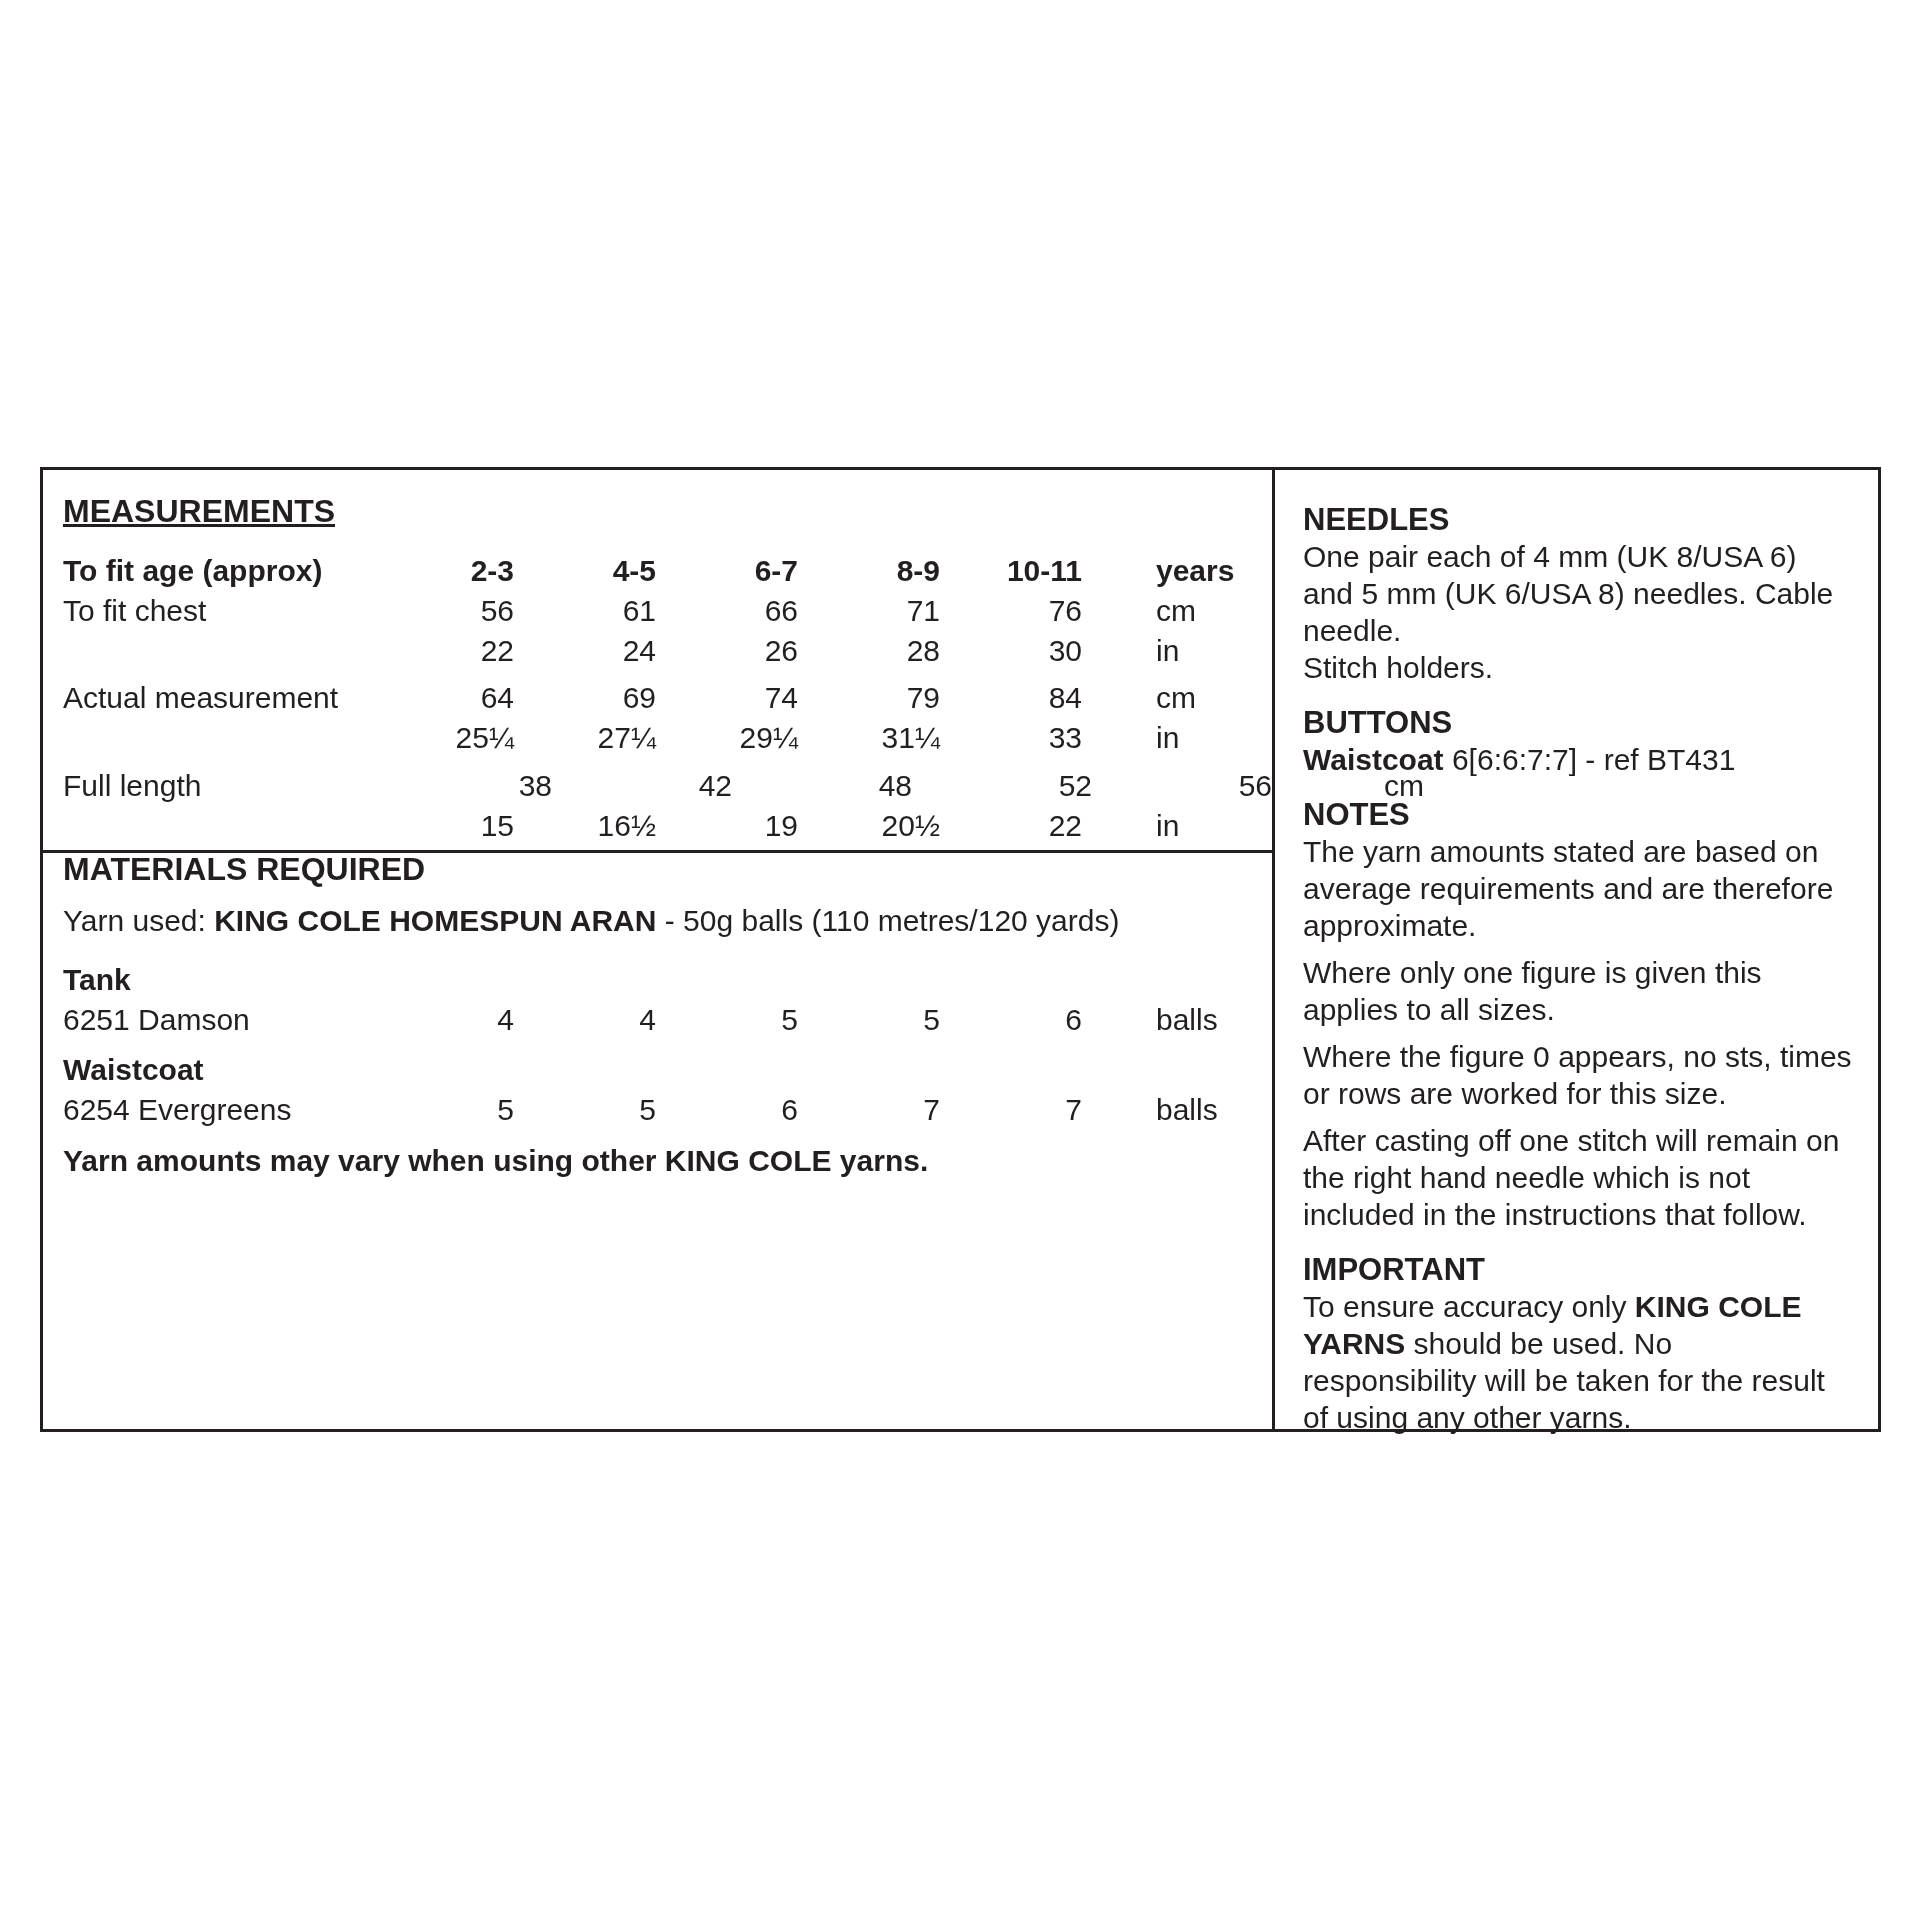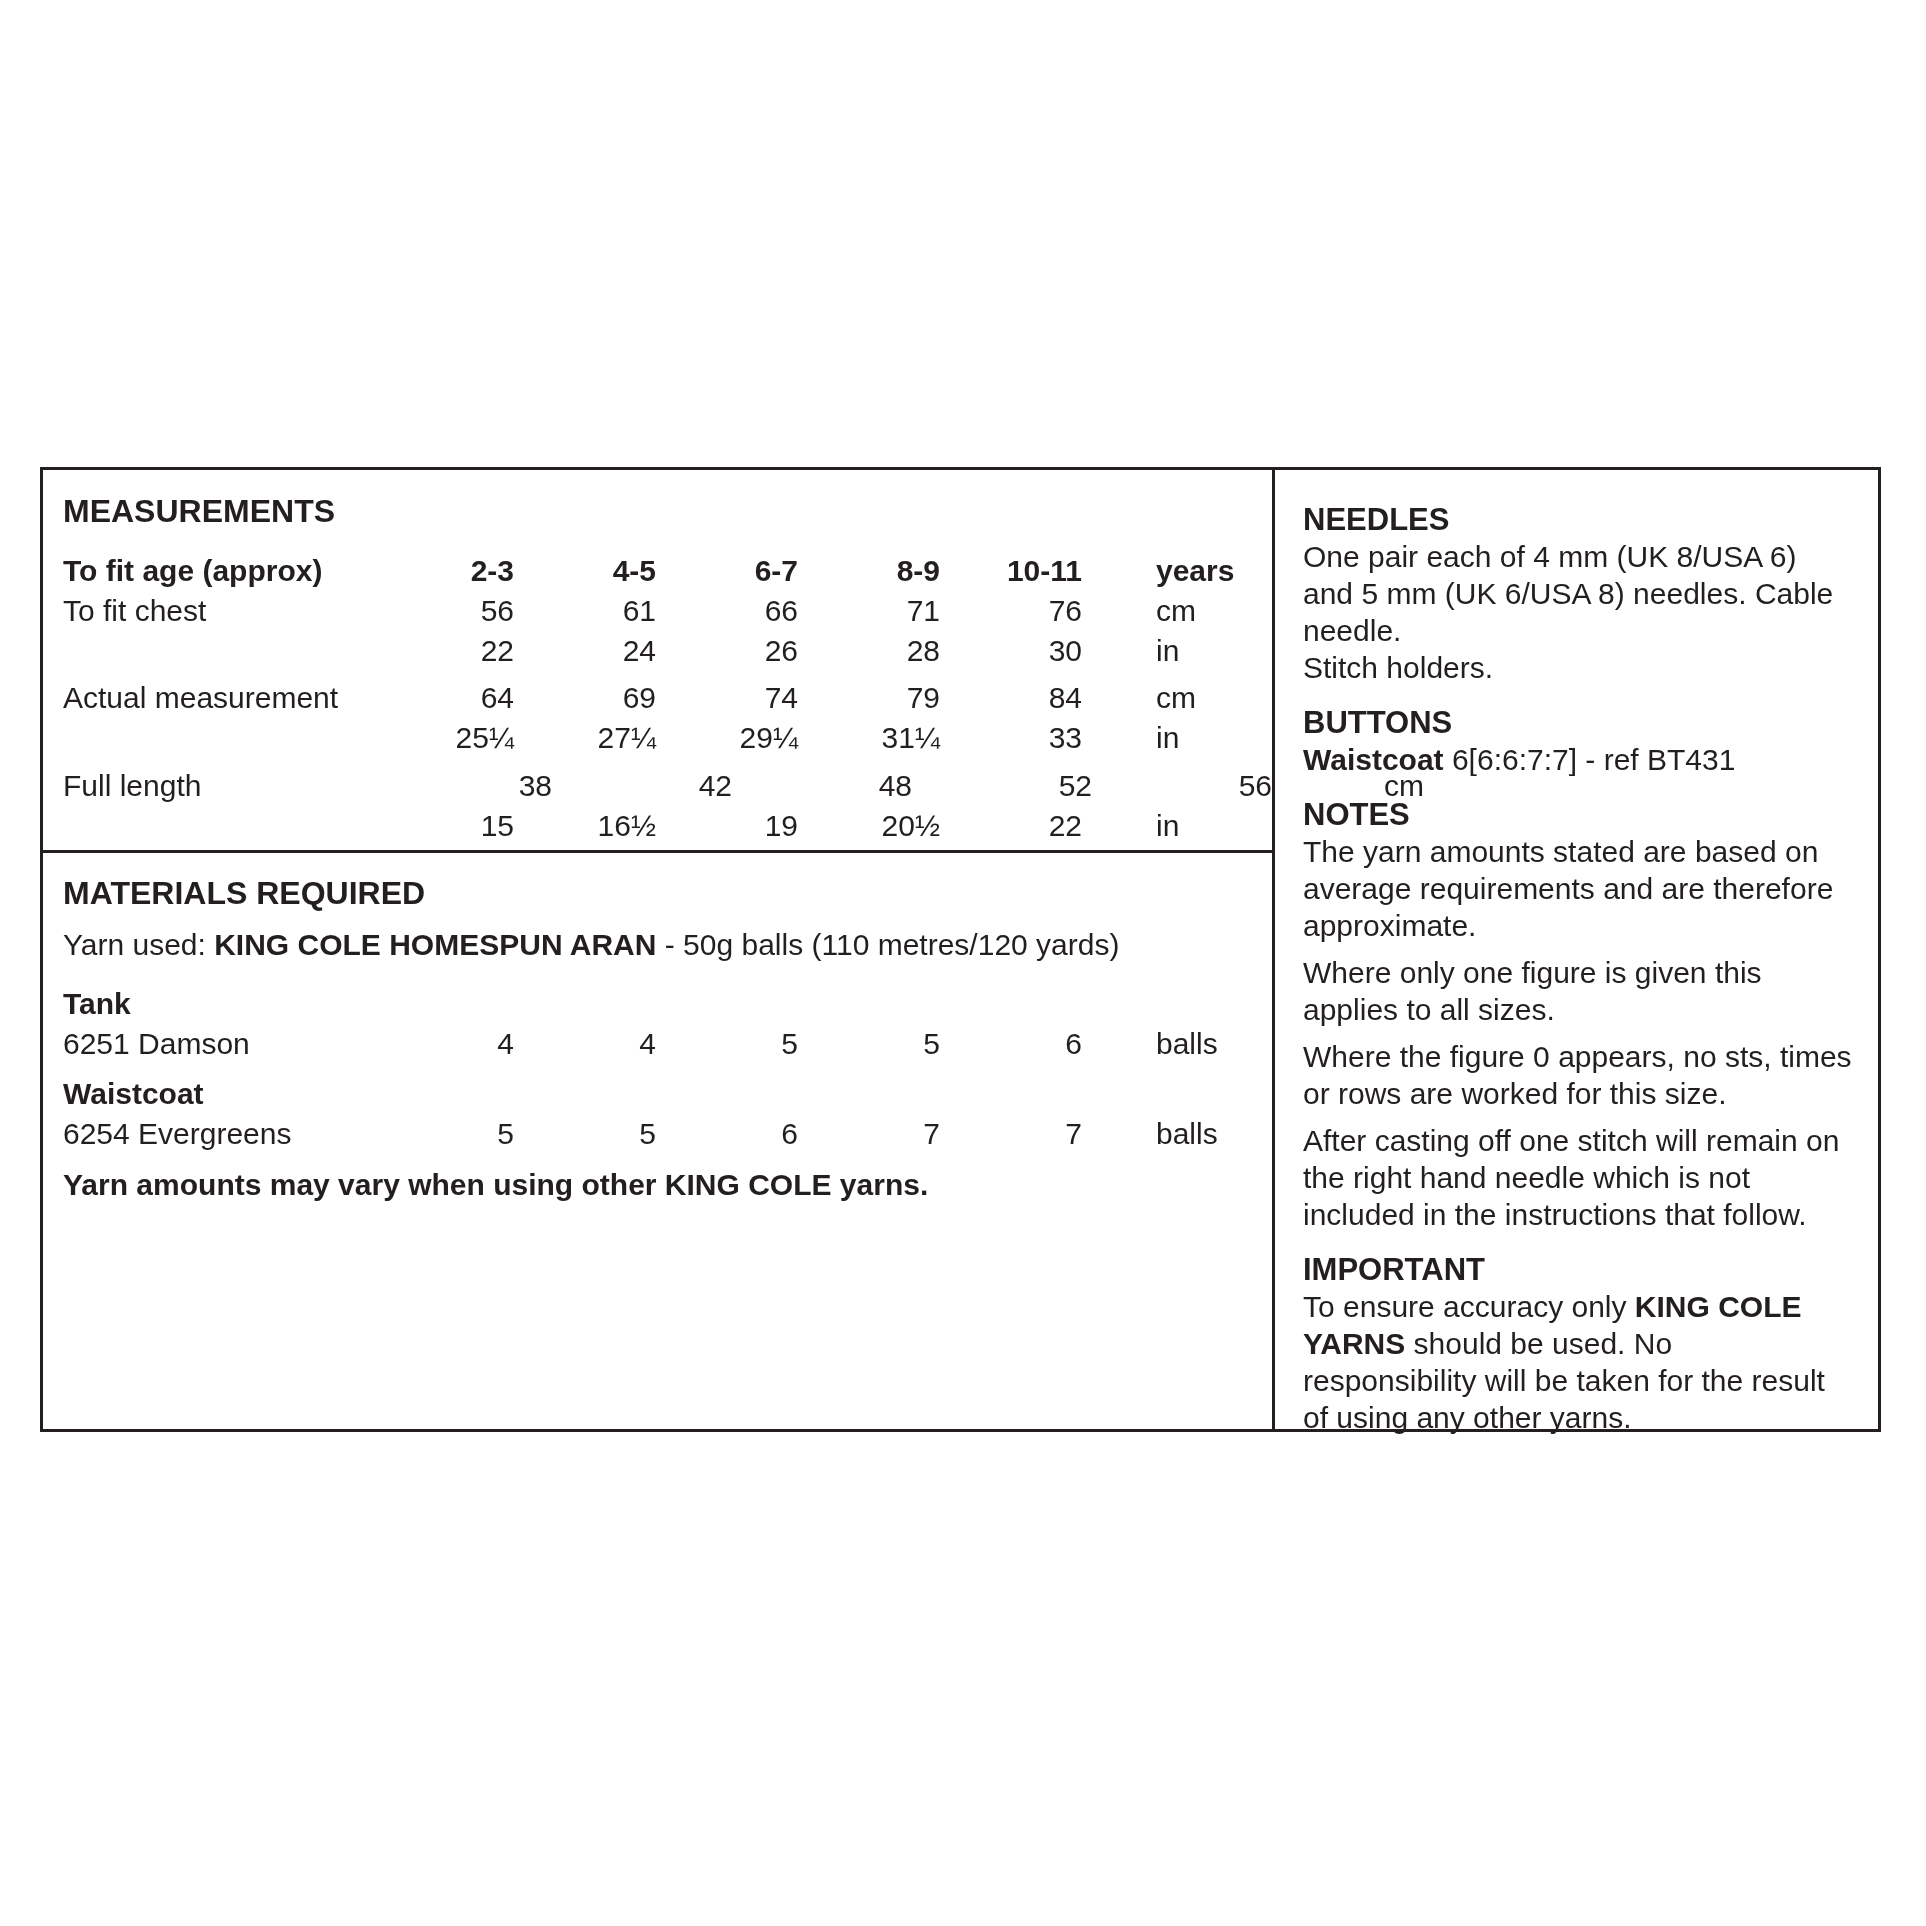--- a/index.html
+++ b/index.html
@@ -42,30 +42,29 @@
     line-height: 37px;
     box-sizing: border-box;
   }
   .meas-section {
     height: 383px;
     box-sizing: border-box;
     border-bottom: 3px solid #231f20;
     padding-top: 25px;
   }
   .mats-section {
-    padding-top: 24px;
   }
   .panel-heading {
     font-size: 32px;
     font-weight: bold;
     margin: 0 0 0 20px;
     line-height: 32px;
     letter-spacing: 0px;
   }
-  .meas-section .panel-heading { margin-bottom: 24px; }
+  .meas-section .panel-heading { margin-bottom: 24px; text-decoration: underline; }
   .mats-section .panel-heading { margin-bottom: 19px; }
   .mrow {
     display: grid;
     grid-template-columns: 329px 142px 142px 142px 142px 142px 1fr;
     height: 40px;
     align-items: center;
     font-size: 30px;
   }
   .mrow .lbl { padding-left: 20px; white-space: nowrap; }
   .mrow .val { text-align: right; }

